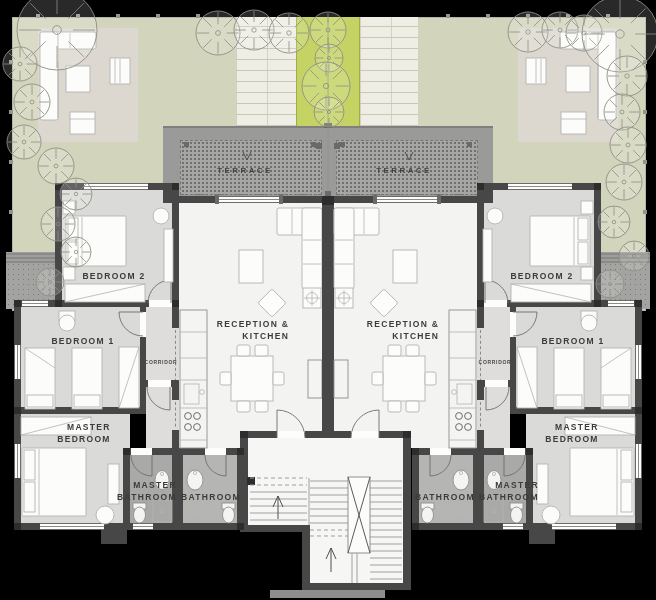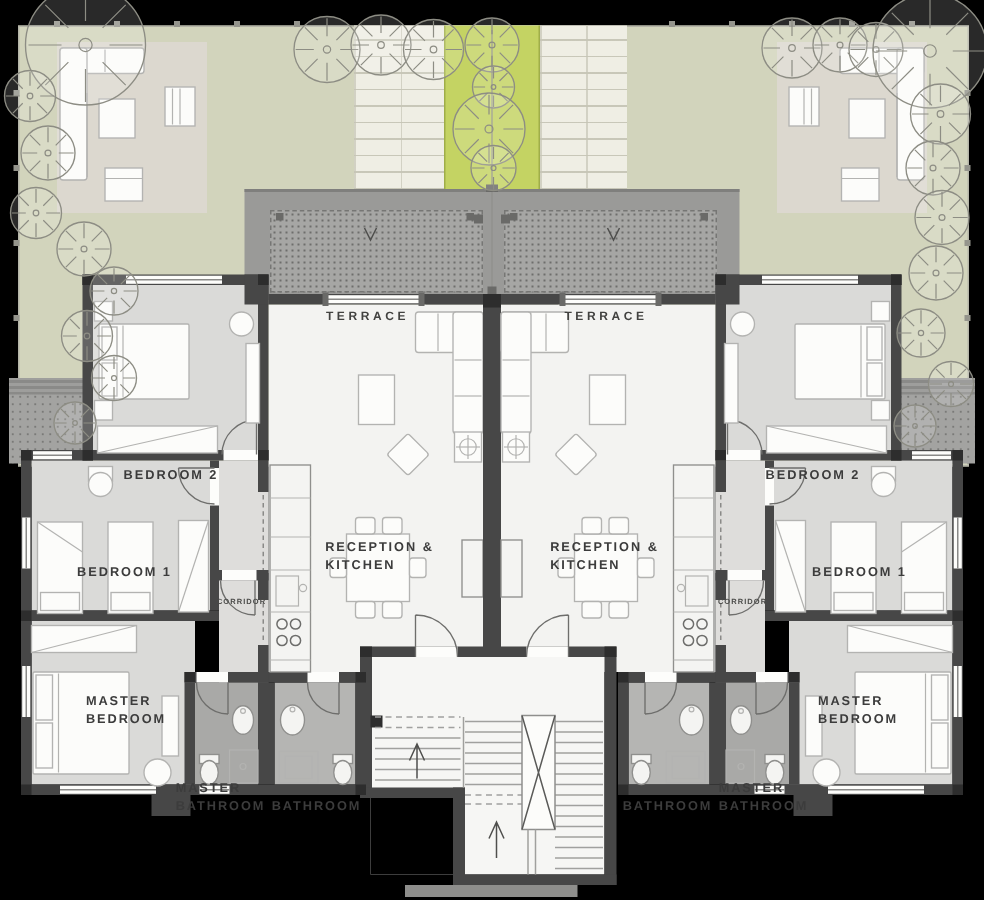--- a/index.html
+++ b/index.html
@@ -42,22 +42,22 @@
   .fix{fill:#f4f4f2;stroke:#8f8f8d;stroke-width:.9;}
   .tread{stroke:#a0a09e;stroke-width:1;}
   .treadd{stroke:#a0a09e;stroke-width:1;stroke-dasharray:4 3;}
   .mark{fill:#6a6a68;}
   .axis{stroke:#8f8f8b;stroke-width:.8;}
   .arrow{fill:none;stroke:#4f4f4d;stroke-width:1;}
   .treec{fill:rgba(255,255,255,.16);stroke:#8d8d84;stroke-width:.9;vector-effect:non-scaling-stroke;}
   .treep{fill:none;stroke:#8d8d84;stroke-width:.8;vector-effect:non-scaling-stroke;}
   
   .lbl{position:absolute;z-index:9;transform:translate(-50%,-50%);font-weight:bold;
-       font-size:8.5px;letter-spacing:1.3px;color:var(--label,#3c3c3c);text-align:left;
-       line-height:1.4;white-space:pre-line;margin-top:40px;}
+       font-size:8.5px;letter-spacing:1.3px;color:var(--label,#3c3c3c);text-align:right;
+       line-height:1.4;white-space:pre-line;}
   .lbl.terrace{font-size:8px;letter-spacing:2.4px;color:#424240;}
   .lbl.corridor{font-size:5px;letter-spacing:.7px;color:#4a4a48;}
 </style>
 </head>
 <body>
 
 <div class="plan">
 
   <div class="layer garden" style="left:12px;top:17px;width:632px;height:292px;"></div>
   <div class="layer patio" style="left:38px;top:28px;width:100px;height:114px;"></div>

